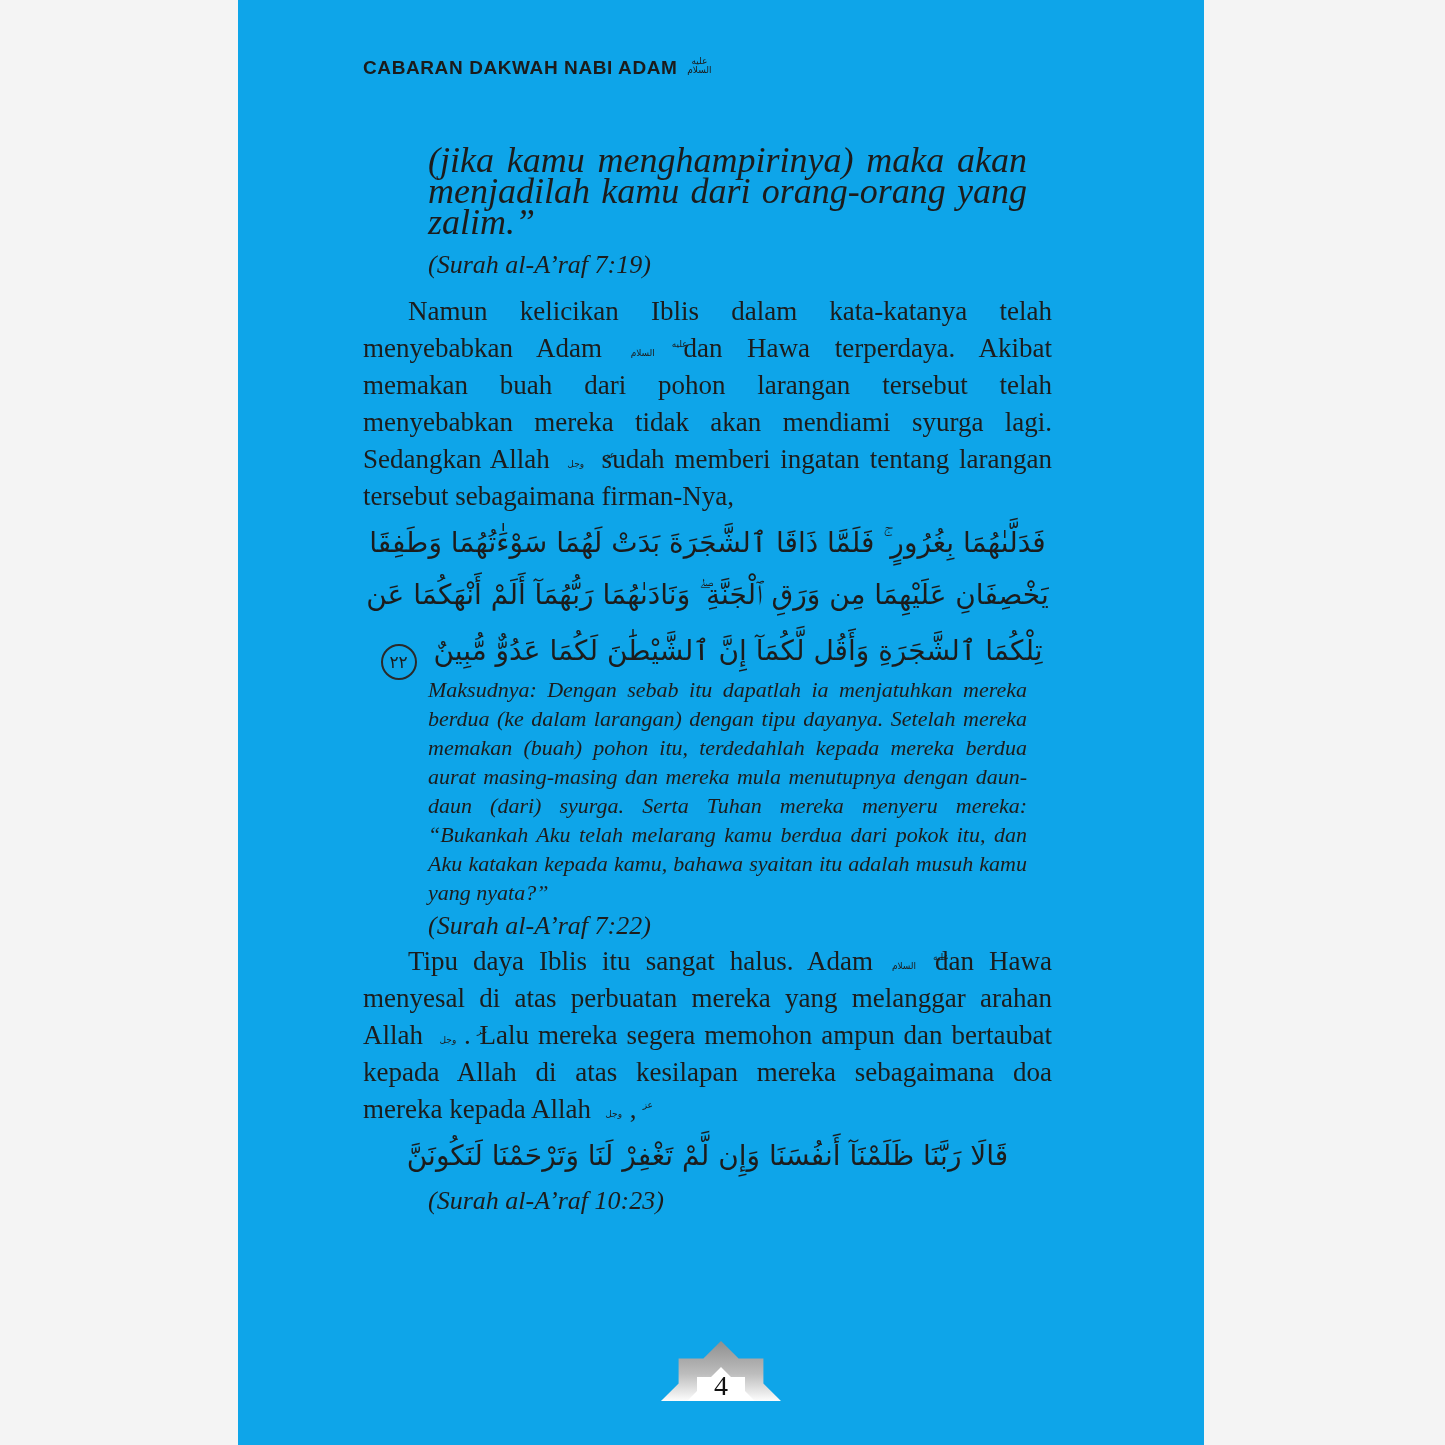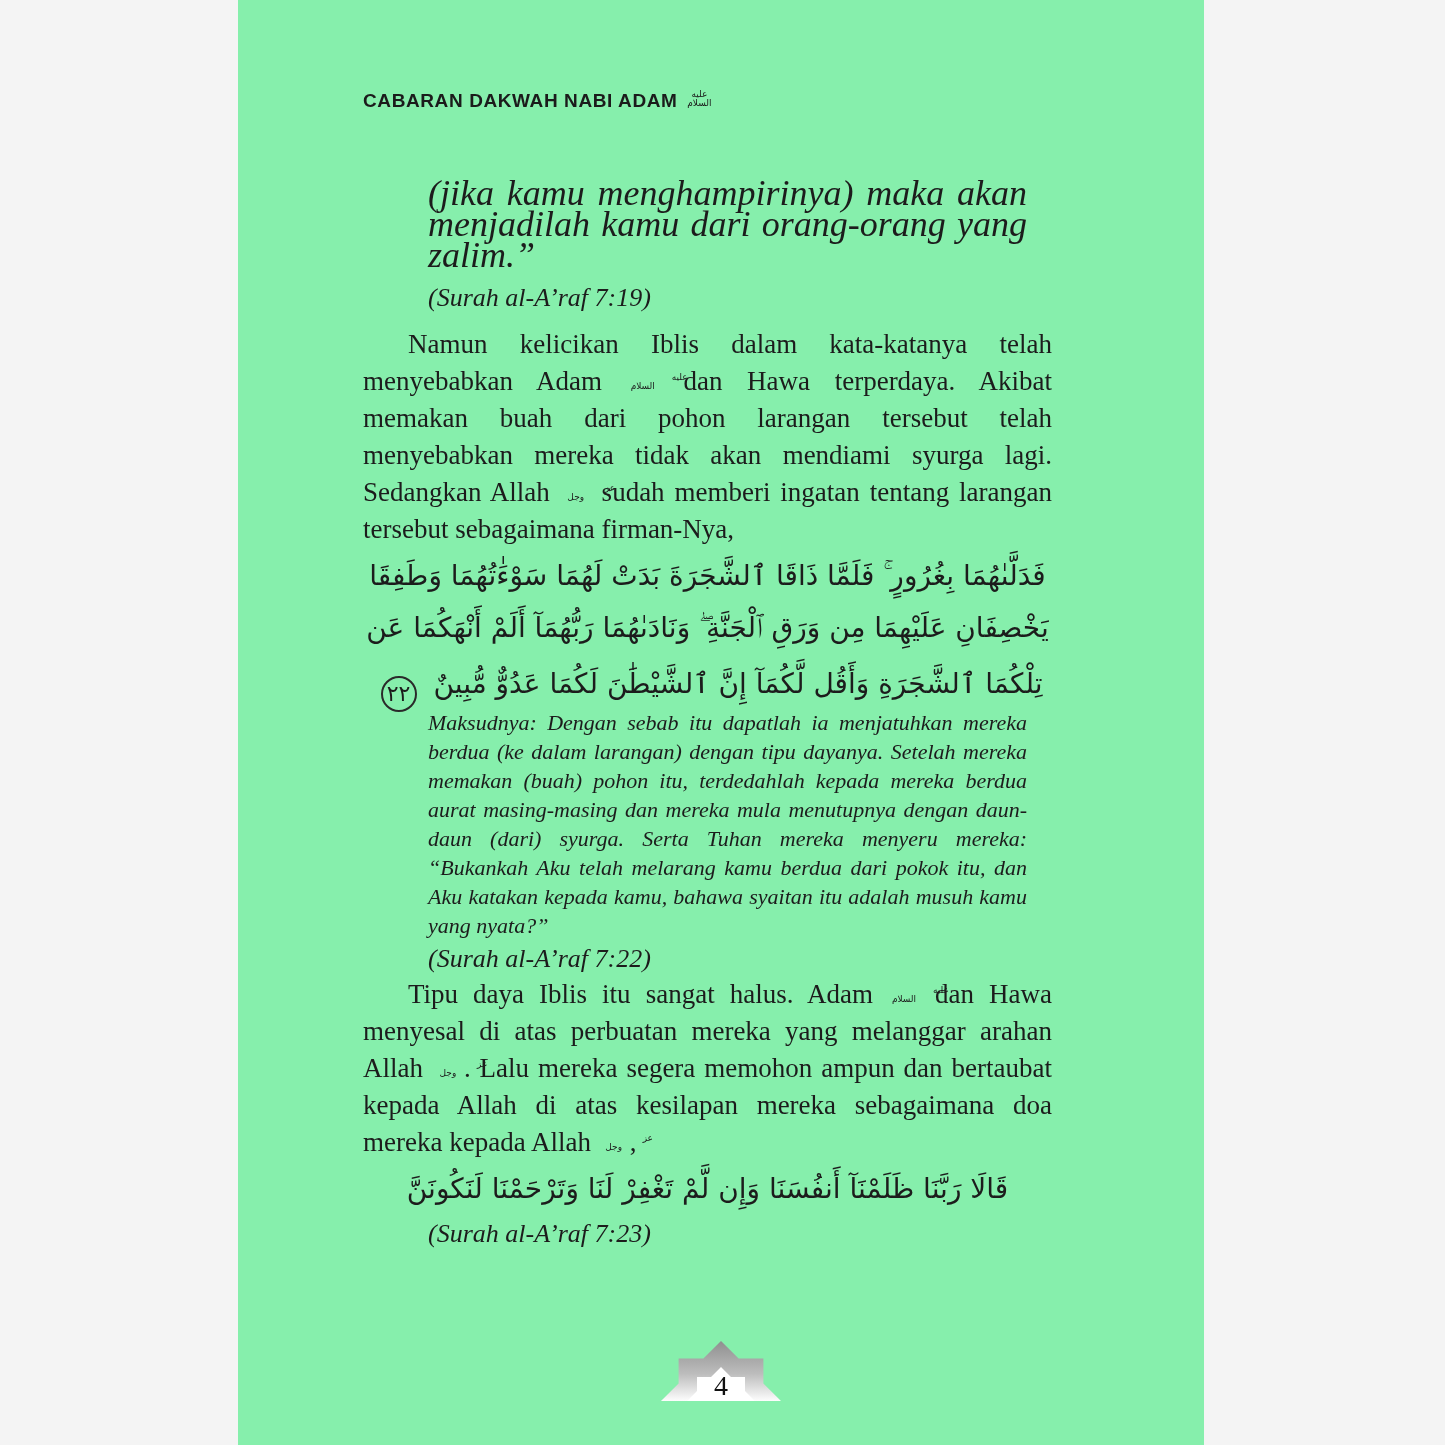--- a/index.html
+++ b/index.html
@@ -7,23 +7,23 @@
     width:1445px;height:1445px;
     background:#f4f4f4;
     position:relative;
     overflow:hidden;
     font-family:"Liberation Serif", serif;
     color:#1c1c1c;
   }
   .page{
     position:absolute;left:238px;top:0;
     width:966px;height:1445px;
-    background:#86efac;
+    background:#0ea5e9;
     box-sizing:border-box;
-    padding:88px 152px 0 125px;
+    padding:55px 152px 0 125px;
   }
   .running-head{
     font-family:"Liberation Sans", sans-serif;
     font-weight:bold;
     font-size:19px;
     line-height:26px;
     letter-spacing:0.6px;
     color:#1b1b1b;
   }
   .hon{
@@ -79,21 +79,21 @@
     white-space:nowrap;
   }
   .arabic .aline.last{line-height:60px;}
   .ayah-mark{
     display:inline-block;
     box-sizing:border-box;
     width:36px;height:36px;
     line-height:32px;
     border:2px solid #2a2a2a;
     border-radius:50%;
-    font-size:22px;
+    font-size:17px;
     text-align:center;
     vertical-align:-8px;
     margin:0 8px;
     white-space:nowrap;
   }
   .ornament{
     position:absolute;
     left:50%;bottom:44px;
     transform:translateX(-50%);
     width:128px;height:64px;
@@ -138,21 +138,21 @@
   <div class="cite tight">(Surah al-A’raf 7:22)</div>
 
   <div class="para second">
     <span>Tipu daya Iblis itu sangat halus. Adam </span><span class="hon">عليه السلام</span><span> dan Hawa menyesal di atas perbuatan mereka yang melanggar arahan Allah </span><span class="hon">عز وجل</span><span>. Lalu mereka segera memohon ampun dan bertaubat kepada Allah di atas kesilapan mereka sebagaimana doa mereka kepada Allah </span><span class="hon">عز وجل</span><span>,</span>
   </div>
 
   <div class="arabic">
     <div class="aline">قَالَا رَبَّنَا ظَلَمْنَآ أَنفُسَنَا وَإِن لَّمْ تَغْفِرْ لَنَا وَتَرْحَمْنَا لَنَكُونَنَّ</div>
   </div>
 
-  <div class="cite tight">(Surah al-A’raf 7:23)</div>
+  <div class="cite tight">(Surah al-A’raf 10:23)</div>
 
   <div class="ornament">
     <svg viewBox="0 0 128 64">
       <defs>
         <linearGradient id="starFade" x1="0" y1="0" x2="0" y2="1">
           <stop offset="0" stop-color="#8f8f8f"></stop>
           <stop offset="0.55" stop-color="#bdbdbd"></stop>
           <stop offset="1" stop-color="#fdfdfd"></stop>
         </linearGradient>
       </defs>

